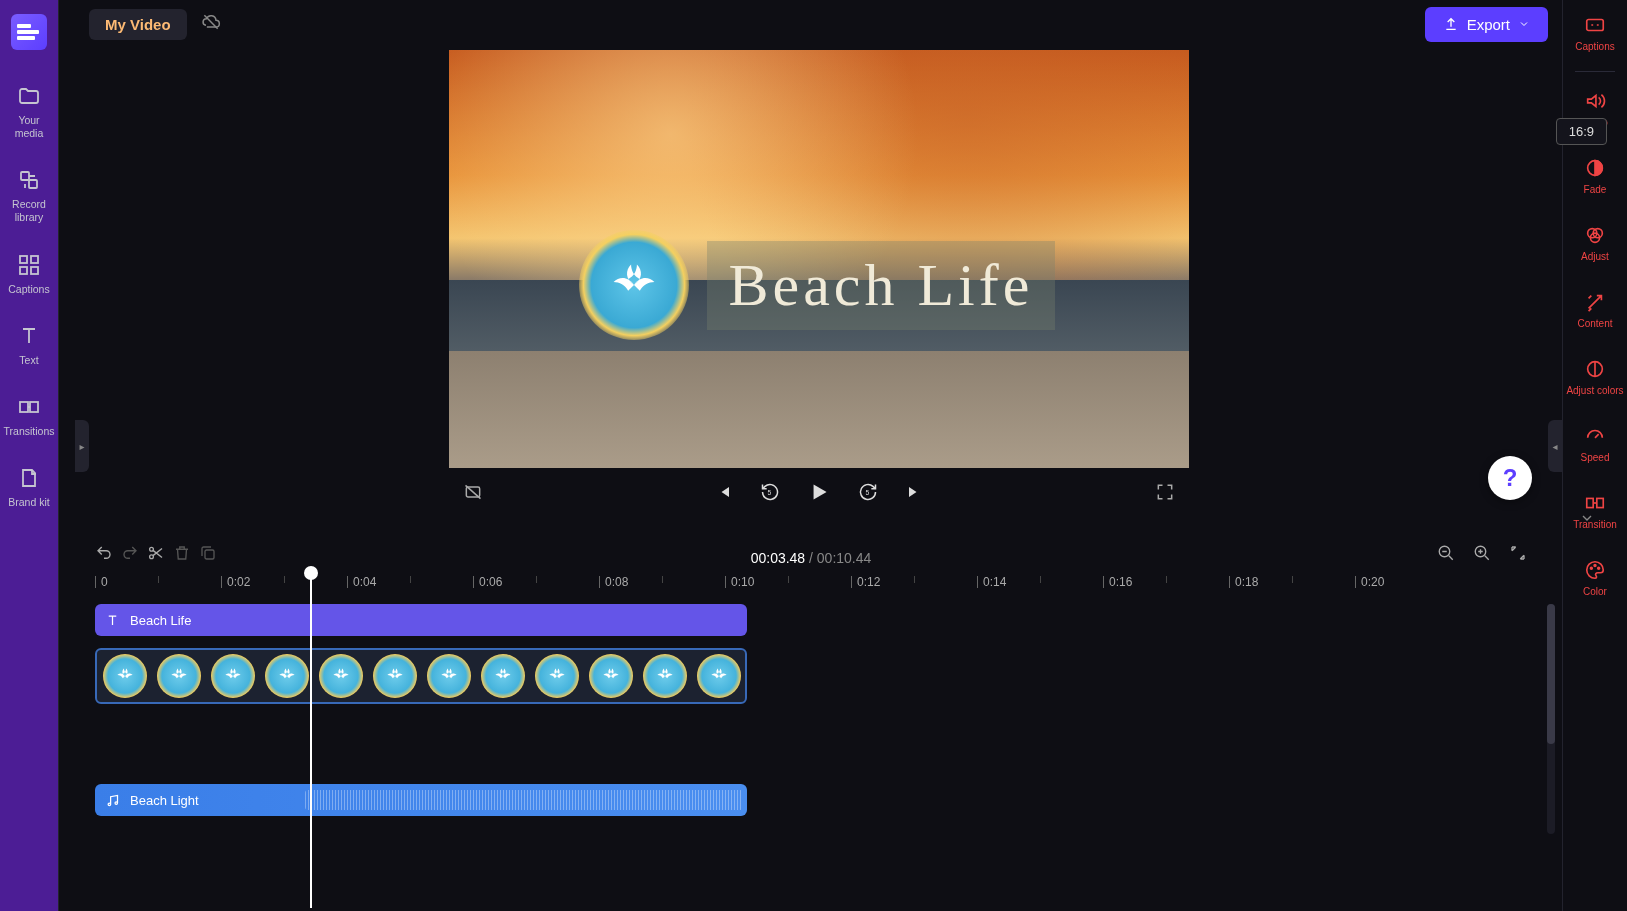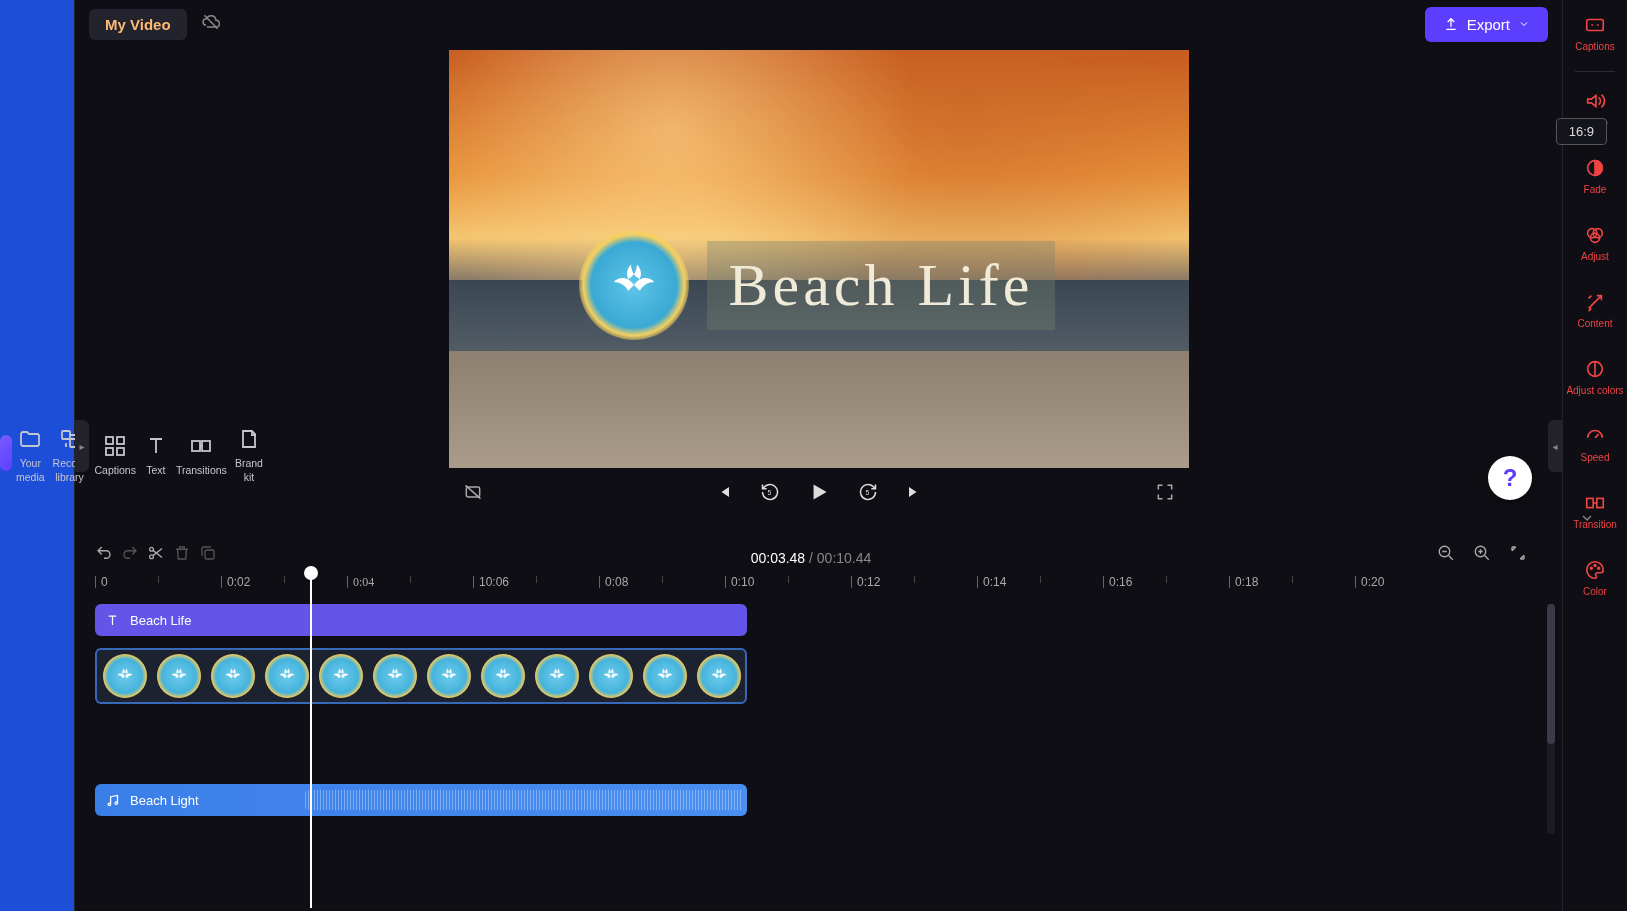--- a/index.html
+++ b/index.html
@@ -1,19 +1,19 @@
 <!DOCTYPE html>
 <html><head>
 <meta charset="utf-8">
 <style>
 * { margin:0; padding:0; box-sizing:border-box; font-family:'Segoe UI',Arial,sans-serif; }
 body { background:#0e0e14; color:#e0e0e8; overflow:hidden; width:1627px; height:911px; }
 
 
-.left-sidebar { position:absolute; left:0; top:0; width:75px; height:911px; background:#1d4ed8; border-right:1px solid #23232e; display:flex; flex-direction:row; align-items:center; }
+.left-sidebar { position:absolute; left:0; top:0; width:59px; height:911px; background:#4c1d95; border-right:1px solid #23232e; display:flex; flex-direction:column; align-items:center; }
 .app-logo { width:36px; height:36px; margin:14px 0 20px; background:linear-gradient(135deg,#7a5cff,#5c3eff); border-radius:6px; display:flex; flex-direction:column; justify-content:center; gap:2px; padding:6px; }
 .app-logo span { height:4px; background:#fff; border-radius:1px; }
 .app-logo span:nth-child(1){width:60%;} .app-logo span:nth-child(2){width:90%;} .app-logo span:nth-child(3){width:75%;}
 .sb-item { display:flex; flex-direction:column; align-items:center; gap:6px; padding:14px 4px; cursor:pointer; color:#c5c5d0; }
 .sb-item svg { width:24px; height:24px; }
 .sb-item .lbl { font-size:10.5px; text-align:center; line-height:1.25; }
 .expand-tab { position:absolute; left:75px; top:420px; width:14px; height:52px; background:#23232e; border-radius:0 6px 6px 0; display:flex; align-items:center; justify-content:center; cursor:pointer; color:#888; font-size:10px;}
 
 
 .right-sidebar { position:absolute; right:0; top:0; width:65px; height:911px; background:#0e0e14; border-left:1px solid #23232e; display:flex; flex-direction:column; align-items:center; }
@@ -346,24 +346,24 @@
 </div>
 
 <div class="ruler" id="ruler">
     <div class="tick-major" style="left: 0px;"></div>
     <div class="tick-lbl" style="left: 0px;">0</div>
     <div class="tick-minor" style="left: 63px;"></div>
     <div class="tick-major" style="left: 126px;"></div>
     <div class="tick-lbl" style="left: 126px;">0:02</div>
     <div class="tick-minor" style="left: 189px;"></div>
     <div class="tick-major" style="left: 252px;"></div>
-    <div class="tick-lbl" style="left: 252px; font-family: Liberation Serif, serif;">0:04</div>
+    <div class="tick-lbl" style="left: 252px;">0:04</div>
     <div class="tick-minor" style="left: 315px;"></div>
     <div class="tick-major" style="left: 378px;"></div>
-    <div class="tick-lbl" style="left: 378px;">10:06</div>
+    <div class="tick-lbl" style="left: 378px;">0:06</div>
     <div class="tick-minor" style="left: 441px;"></div>
     <div class="tick-major" style="left: 504px;"></div>
     <div class="tick-lbl" style="left: 504px;">0:08</div>
     <div class="tick-minor" style="left: 567px;"></div>
     <div class="tick-major" style="left: 630px;"></div>
     <div class="tick-lbl" style="left: 630px;">0:10</div>
     <div class="tick-minor" style="left: 693px;"></div>
     <div class="tick-major" style="left: 756px;"></div>
     <div class="tick-lbl" style="left: 756px;">0:12</div>
     <div class="tick-minor" style="left: 819px;"></div>

